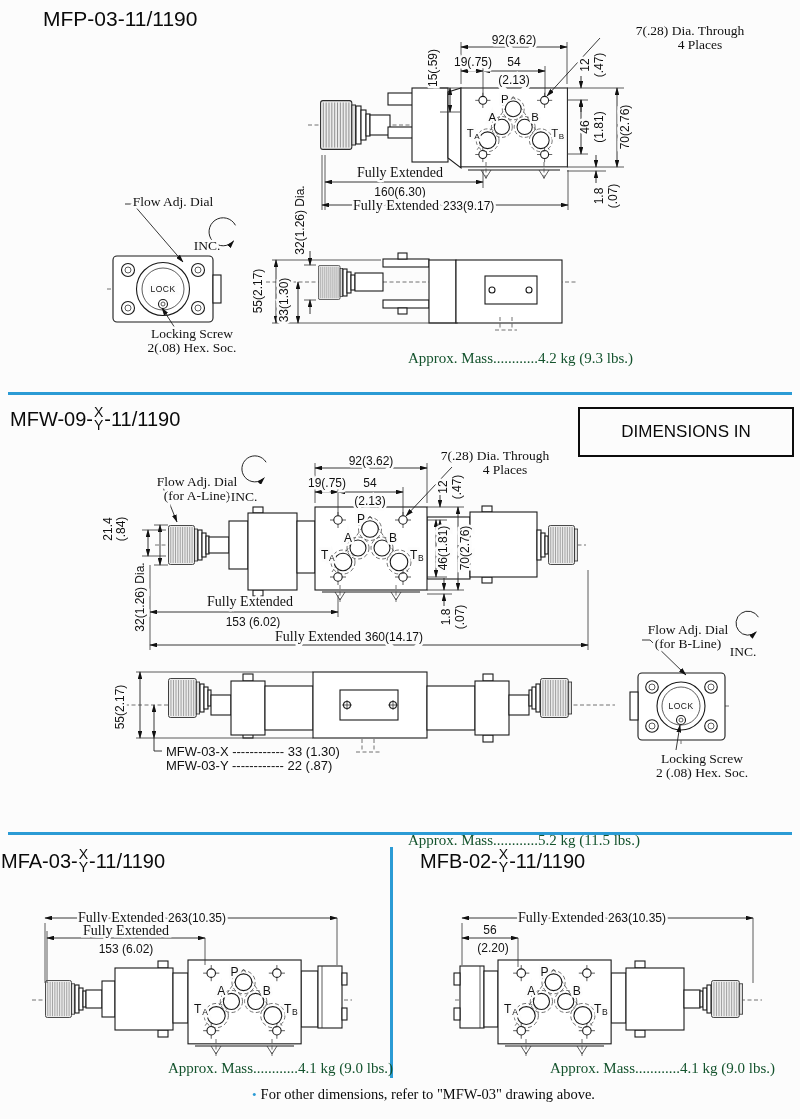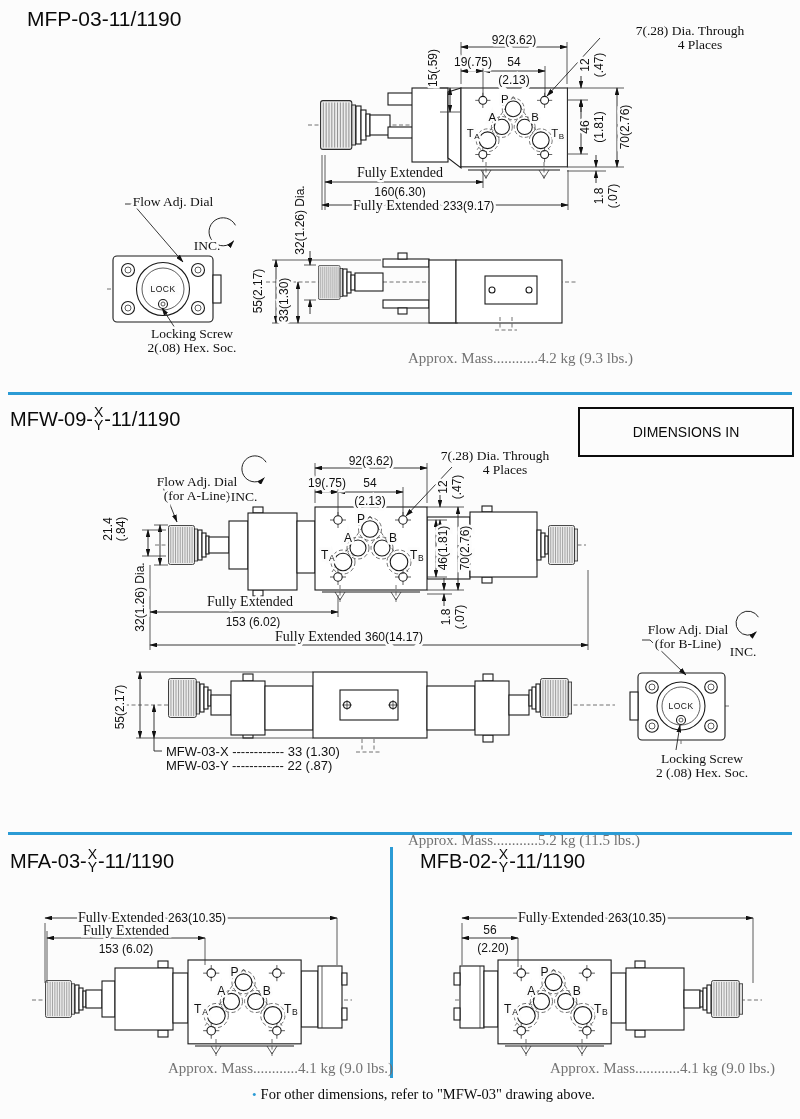--- a/index.html
+++ b/index.html
@@ -1,25 +1,25 @@
 <!DOCTYPE html>
 <html><head>
 <meta charset="utf-8">
 <style>
   html,body{margin:0;padding:0;}
   body{width:800px;height:1119px;position:relative;background:#fcfcfc;overflow:hidden;
        font-family:"Liberation Sans",sans-serif;color:#111;}
   .title{position:absolute;font-size:20px;color:#0a0a0a;display:flex;align-items:center;white-space:nowrap;}
-  .title.big{font-size:21px;}
+  .title.big{font-size:21px;margin-left:16px;}
   .xy{display:inline-flex;flex-direction:column;align-items:center;font-size:14px;line-height:13px;margin:0 1px;}
   .divider{position:absolute;background:#2b9bd5;}
   .dimbox{position:absolute;left:578px;top:407px;width:212px;height:46px;border:2.5px solid #0c0c0c;
           display:flex;flex-direction:column;align-items:center;justify-content:center;
-          font-size:14px;line-height:22px;color:#0a0a0a;background:#fcfcfc;}
-  .mass{position:absolute;font-family:"Liberation Serif",serif;font-size:15px;color:#737373;white-space:nowrap;}
+          font-size:17px;line-height:22px;color:#0a0a0a;background:#fcfcfc;}
+  .mass{position:absolute;font-family:"Liberation Serif",serif;font-size:15px;color:#14532d;white-space:nowrap;}
   .note{position:absolute;left:252px;top:1086px;font-family:"Liberation Serif",serif;font-size:14.5px;color:#0a0a0a;white-space:nowrap;text-align:right;}
   .note .blt{color:#2b9bd5;margin-right:4px;font-size:13px;}
   svg{position:absolute;overflow:visible;}
   svg text{fill:#111;}
   .d{font-family:"Liberation Sans",sans-serif;font-size:12px;}
   .s{font-family:"Liberation Serif",serif;font-size:13.5px;}
   .sb{font-family:"Liberation Serif",serif;font-size:14px;}
   .lg{font-family:"Liberation Sans",sans-serif;font-size:13px;}
   .lock{font-family:"Liberation Sans",sans-serif;font-size:8.5px;letter-spacing:.5px;}
   .sub{font-size:8.5px;}
@@ -397,21 +397,21 @@
     <text class="s mid halo" x="102" y="147">Locking Screw</text>
     <text class="s mid halo" x="102" y="161">2 (.08) Hex. Soc.</text>
   </g>
 </svg>
 
 <div class="mass" style="left:408px;top:832px;">Approx. Mass............5.2 kg (11.5 lbs.)</div>
 
 <div class="divider" style="left:8px;top:832px;width:784px;height:3px;"></div>
 <div class="divider" style="left:390px;top:847px;width:3px;height:231px;"></div>
 
-<div class="title" style="left:10px;top:848px;">
+<div class="title" style="left:1px;top:848px;">
   <span>MFA-03-</span>
   <span class="xy">
     <span>X</span>
     <span>Y</span>
   </span>
   <span>-11/1190</span>
 </div>
 
 <svg style="left:20px;top:903px;" width="370" height="172" viewBox="0 0 370 172">
   <g>

